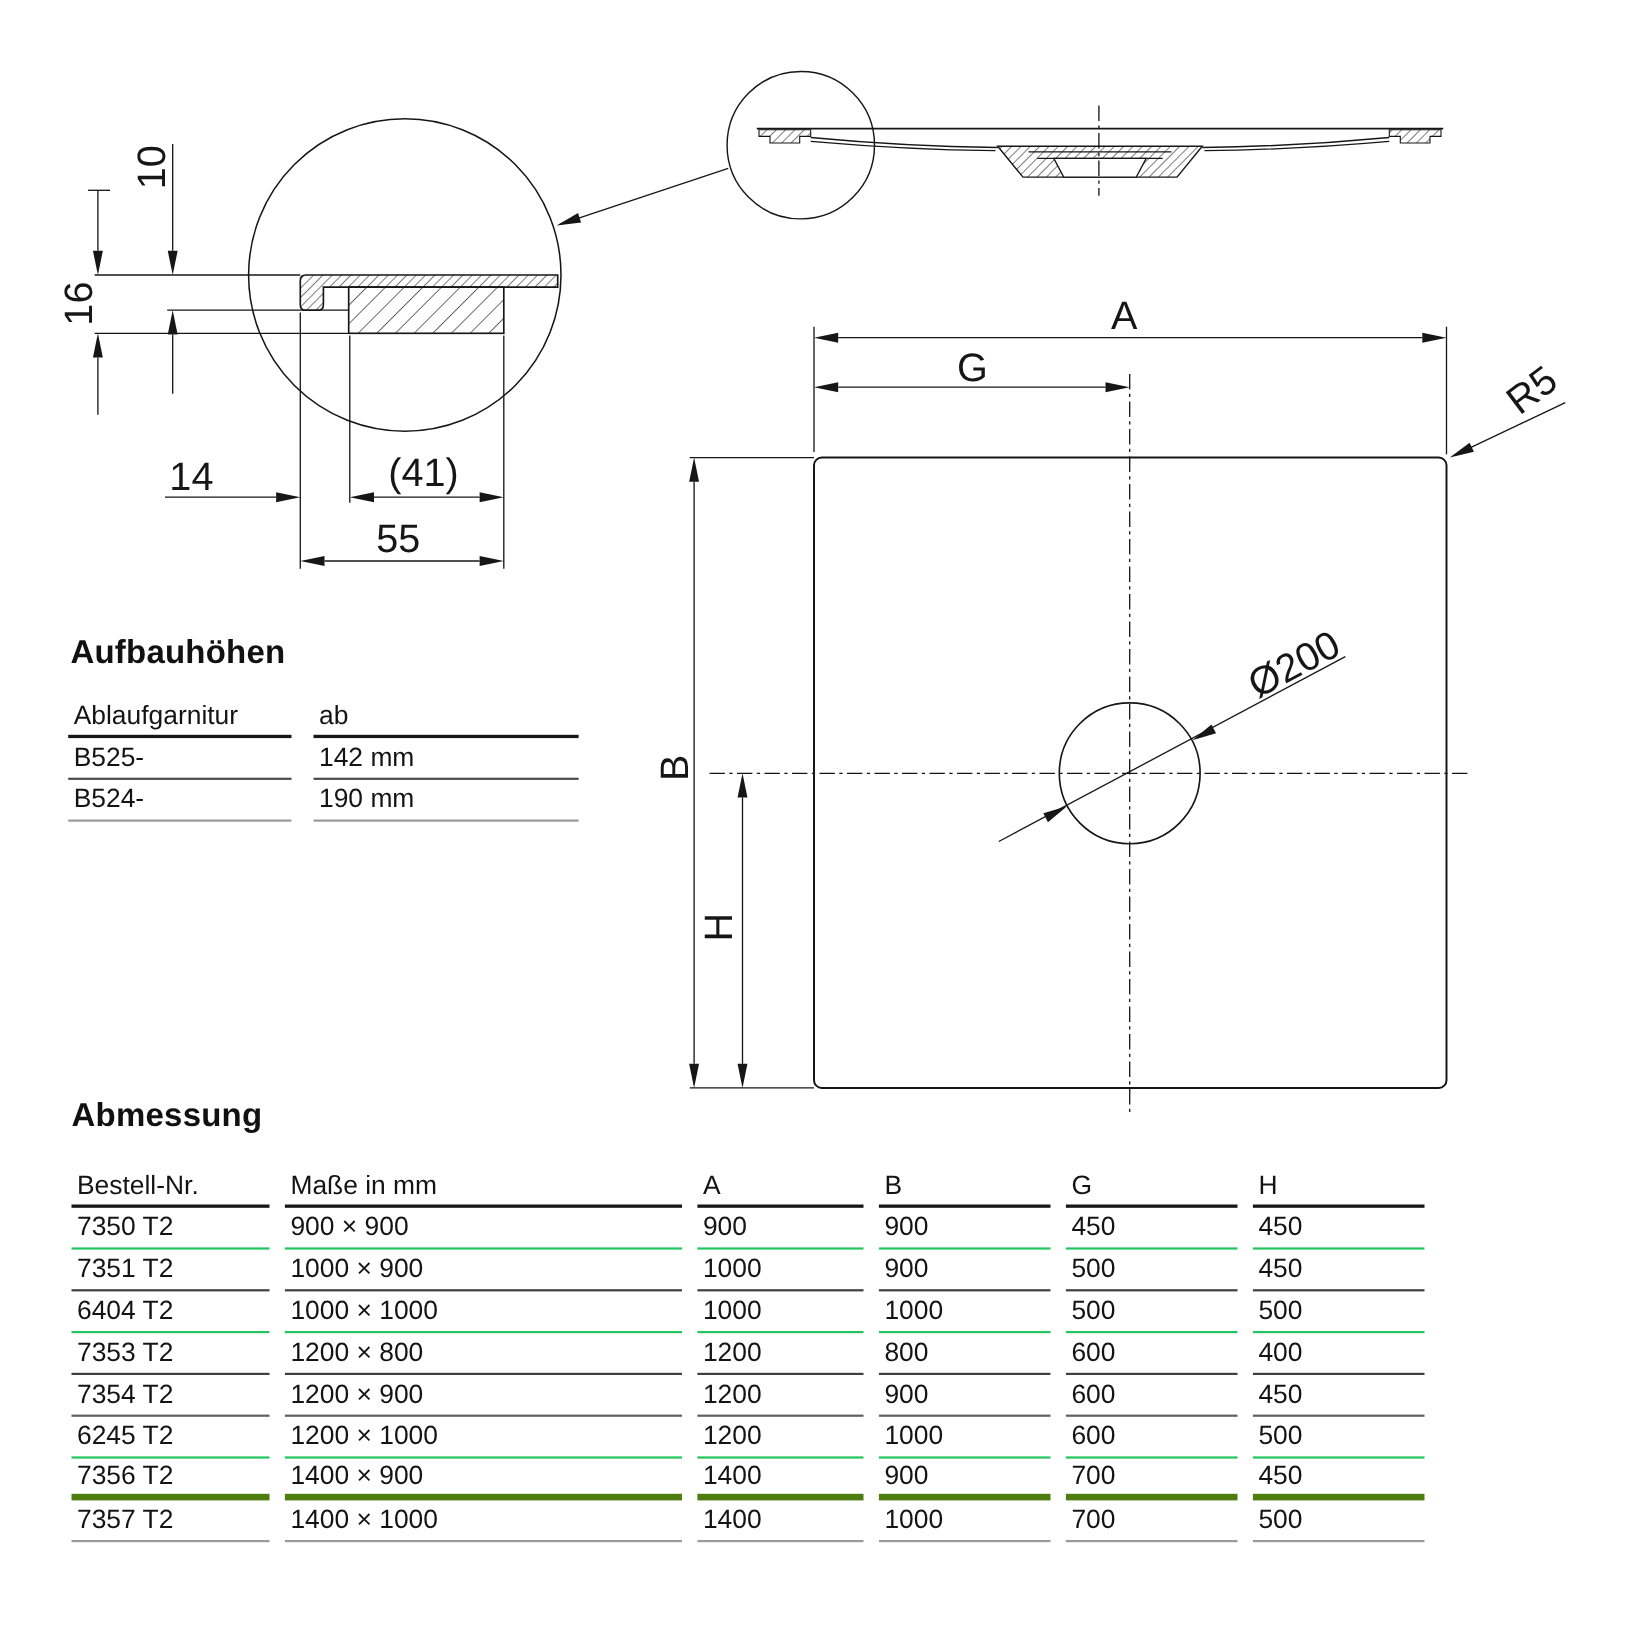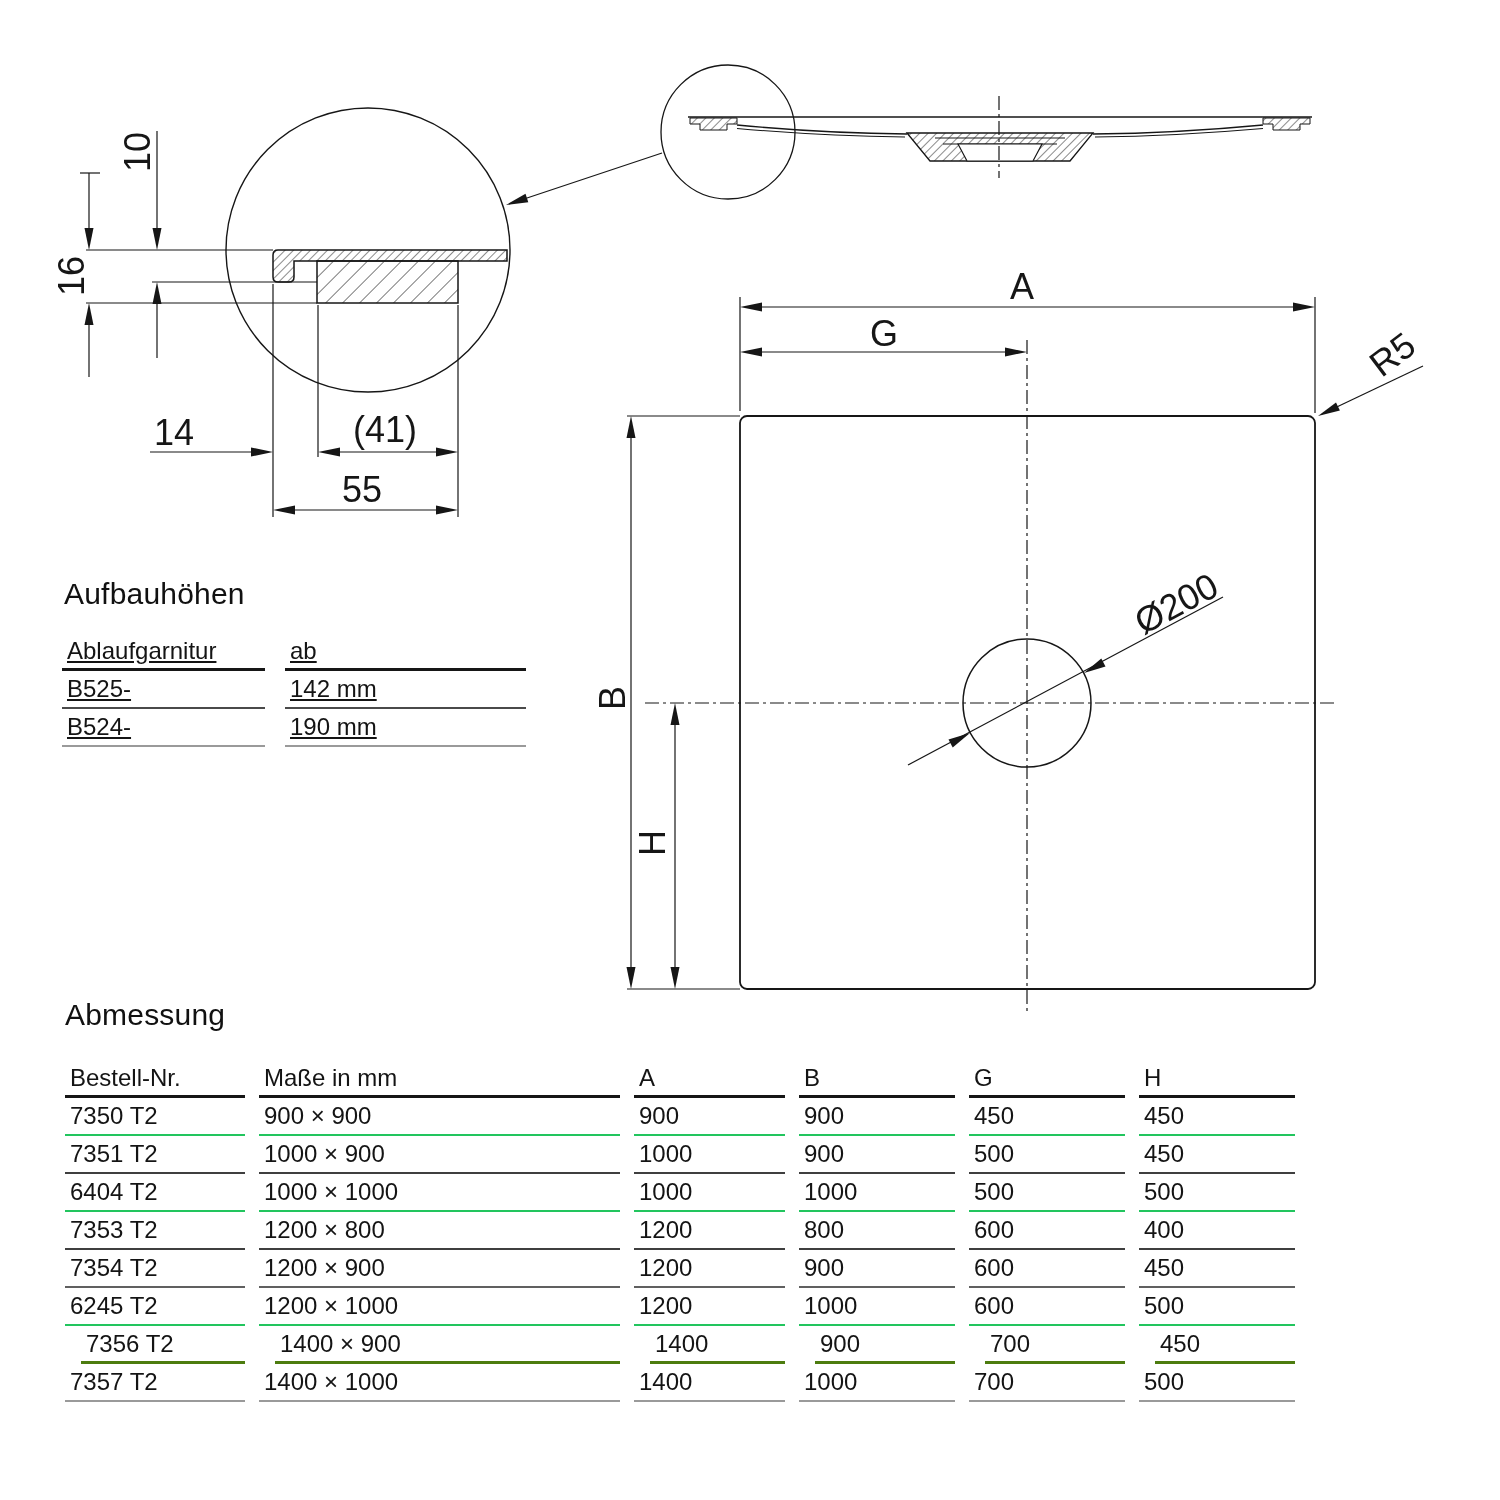--- a/index.html
+++ b/index.html
@@ -1,35 +1,35 @@
 <!DOCTYPE html>
 <html><head>
 <meta charset="utf-8">
 <style>
   html,body{margin:0;padding:0;background:#fff;}
   #stage{position:relative;width:1500px;height:1500px;background:#ffffff;overflow:hidden;
          font-family:"Liberation Sans",sans-serif;color:#141414;}
   #drawing{position:absolute;left:0;top:0;}
-  .title{position:absolute;font-size:30px;font-weight:400;letter-spacing:.2px;color:#111;}
+  .title{position:absolute;font-size:30px;font-weight:700;letter-spacing:.2px;color:#111;}
   .tbl{position:absolute;}
   .tbl .r{display:grid;height:38px;}
   .tbl .c{box-sizing:border-box;display:flex;align-items:center;padding-left:5px;
           font-size:24px;color:#141414;border-bottom:2px solid #22c55e;white-space:nowrap;}
   
   .tbl-auf .r{grid-template-columns:203px 241px;column-gap:20px;}
   .tbl-auf .r.head .c{border-bottom:3px solid #161616;}
   .tbl-auf .r:nth-child(2) .c{border-color:#4a4a4a;}
   .tbl-auf .r:nth-child(3) .c{border-color:#9a9a9a;}
   
   .tbl-abm .r{grid-template-columns:180px 361px 151px 156px 156px 156px;column-gap:14px;}
   .tbl-abm .r.head .c{border-bottom:3px solid #161616;}
   .tbl-abm .r:nth-child(3) .c{border-color:#3f3f3f;}
   .tbl-abm .r:nth-child(5) .c{border-color:#3f3f3f;}
   .tbl-abm .r:nth-child(6) .c{border-color:#606060;}
-  .tbl-abm .r:nth-child(8) .c{border-bottom:3px solid #4d7c0f;margin-left:16px;}
+  .tbl-abm .r:nth-child(8) .c{border-bottom:6px solid #4d7c0f;}
   .tbl-abm .r:nth-child(9) .c{border-color:#9a9a9a;}
   svg text{font-family:"Liberation Sans",sans-serif;font-size:36px;fill:#161616;}
 </style>
 </head>
 <body>
 
 <div id="stage">
 
 <svg id="drawing" width="1500" height="1500" viewBox="0 0 1500 1500">
   <defs>
@@ -150,21 +150,21 @@
     <text x="884" y="346" text-anchor="middle">G</text>
     <text x="612" y="711" text-anchor="middle" transform="rotate(-90 612 698)">B</text>
     <text x="652" y="856" text-anchor="middle" transform="rotate(-90 652 843)">H</text>
     <text x="1392" y="367" text-anchor="middle" transform="rotate(-37 1392 354)">R5</text>
     <text x="1176" y="616" text-anchor="middle" transform="rotate(-28 1176 603)">Ø200</text>
   </g>
 </svg>
 
 <div class="title" style="left:64px;top:577px;">Aufbauhöhen</div>
 
-<div class="tbl tbl-auf" style="left:62px;top:633px;width:464px;text-decoration:underline;">
+<div class="tbl tbl-auf" style="left:62px;top:633px;width:464px;">
   <div class="r head">
     <div class="c">Ablaufgarnitur</div>
     <div class="c">ab</div>
   </div>
   <div class="r">
     <div class="c">B525-</div>
     <div class="c">142 mm</div>
   </div>
   <div class="r">
     <div class="c">B524-</div>

